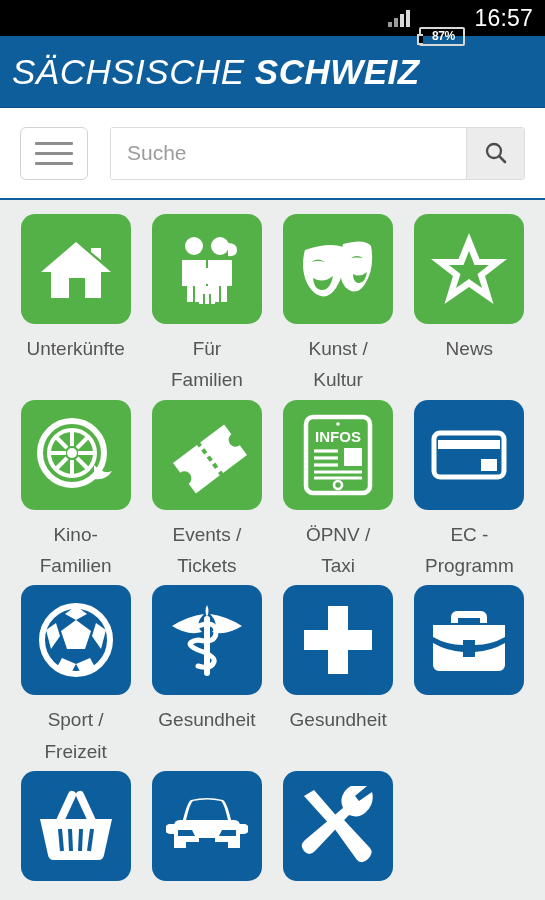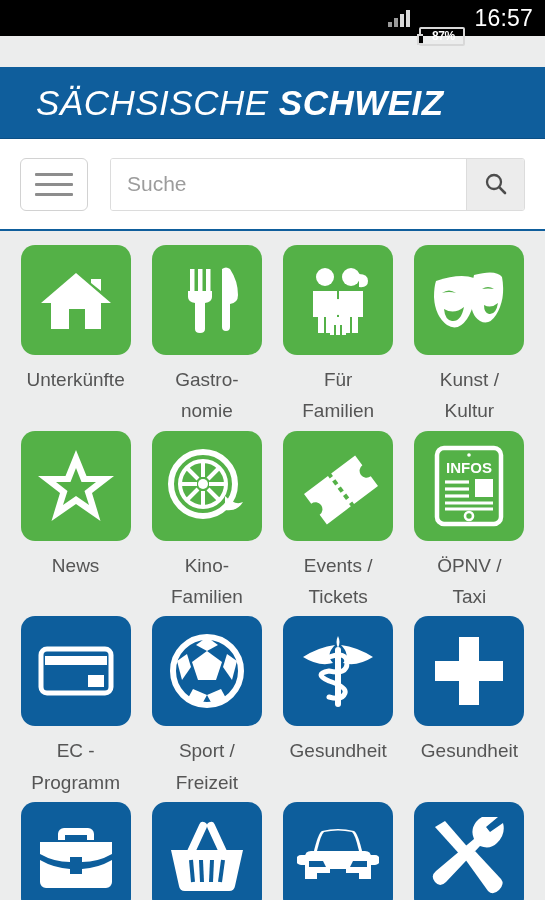--- a/index.html
+++ b/index.html
@@ -41,23 +41,22 @@
     border-left: 2px solid #d8d8d8;
   }
   .batt span { color: #fff; font-size: 12px; font-weight: bold; letter-spacing: -.3px; }
   .clock { color: #fff; font-size: 23px; letter-spacing: .2px; }
 
   
   .titlebar {
     height: 72px; width: 100%;
     background: #0f5e9c;
     display: flex; align-items: center;
-    padding-left: 36px;
+    padding-left: 12px;
     border-bottom: 1px solid #0b4f85;
-    margin-top: 31px;
   }
   .titlebar .t {
     color: #fff; font-size: 35px; font-style: italic;
     letter-spacing: .5px; white-space: nowrap;
   }
   .titlebar .t b { font-weight: bold; }
   .titlebar .t .light { font-weight: normal; }
 
   
   .searchbar {
@@ -171,33 +170,20 @@
   <div class="cell">
     <div class="tile green">
       <svg width="78" height="78" viewBox="0 0 78 78">
         <path d="M39 12 L74 42 L64 42 L64 68 L48 68 L48 48 L32 48 L32 68 L14 68 L14 42 L4 42 Z
                  M54 18 L64 18 L64 30 L54 22 Z" fill="#fff"></path>
       </svg>
     </div>
     <div class="label">Unterkünfte</div>
   </div>
 
-  <div class="cell">
-    <div class="tile green">
-      <svg width="78" height="78" viewBox="0 0 78 78">
-        <rect x="22" y="8" width="4.5" height="26" fill="#fff"></rect>
-        <rect x="30" y="8" width="4.5" height="26" fill="#fff"></rect>
-        <rect x="38" y="8" width="4.5" height="26" fill="#fff"></rect>
-        <path d="M20 30 h24 v6 q0 5 -7 6 v26 q0 4 -5 4 t-5 -4 v-26 q-7 -1 -7 -6 z" fill="#fff"></path>
-        <path d="M62 8 q8 12 8 26 q0 8 -8 9 v23 q0 4 -4 4 t-4 -4 V8 q4 -3 8 0 z" fill="#fff"></path>
-      </svg>
-    </div>
-    <div class="label">Gastro-
-nomie</div>
-  </div>
 
   <div class="cell">
     <div class="tile green">
       <svg width="78" height="78" viewBox="0 0 78 78">
         <circle cx="26" cy="16" r="9" fill="#fff"></circle>
         <circle cx="52" cy="16" r="9" fill="#fff"></circle>
         <path d="M60 13 q9 0 9 7 t-9 6 z" fill="#fff"></path>
         <path d="M14 30 h24 v26 h-5 v16 h-6 v-16 h-2 v16 h-6 v-16 h-5 z" fill="#fff"></path>
         <path d="M40 30 h24 v26 h-5 v16 h-6 v-16 h-2 v16 h-6 v-16 h-5 z" fill="#fff"></path>
         <circle cx="39" cy="46" r="8" fill="#fff"></circle>

